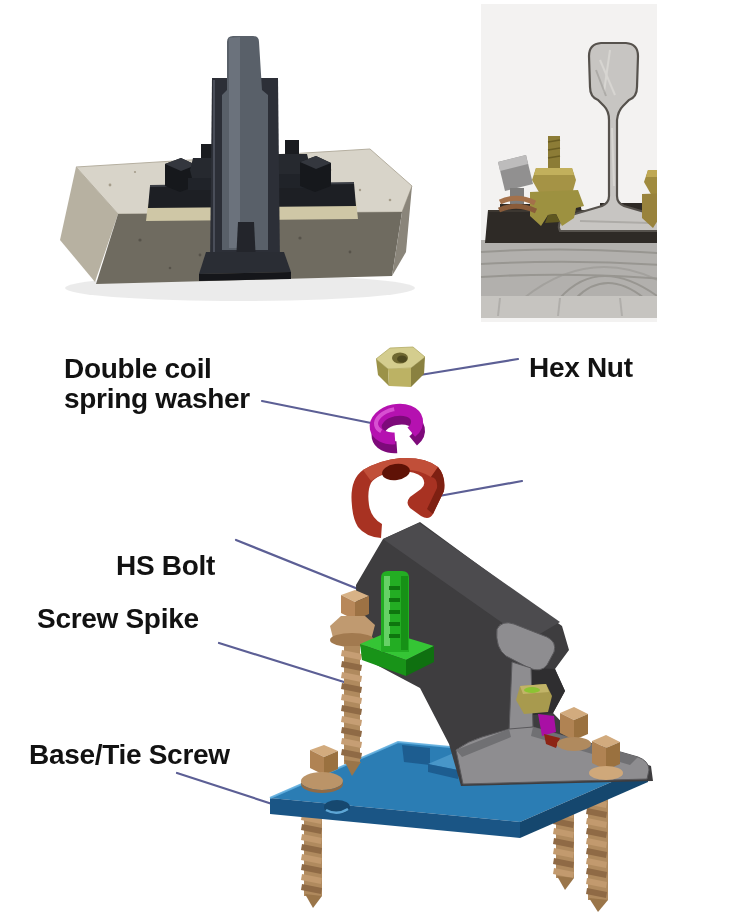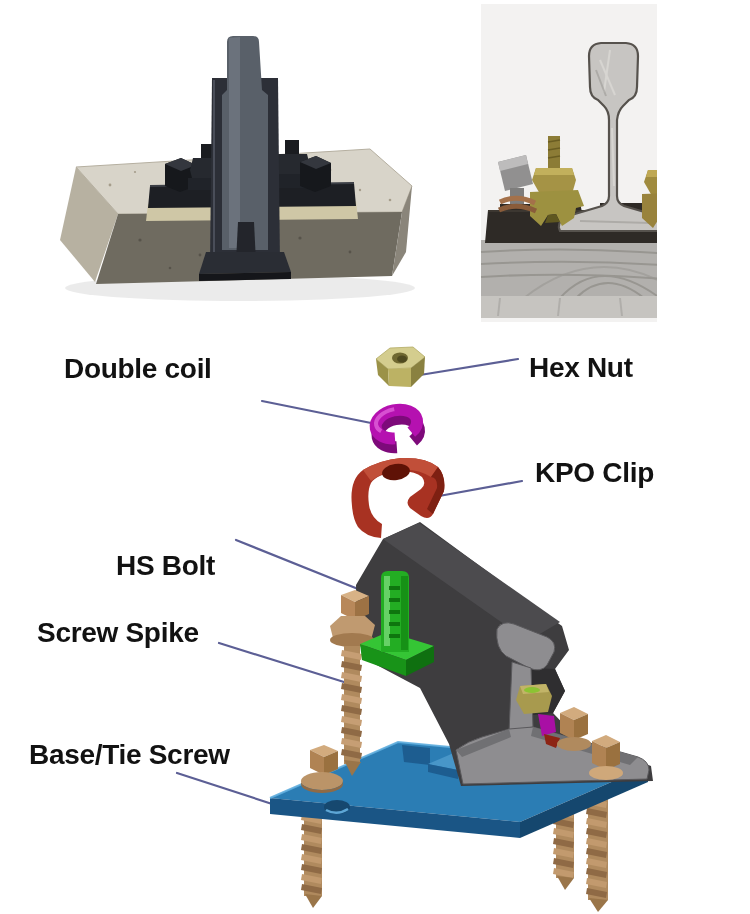--- a/index.html
+++ b/index.html
@@ -324,19 +324,19 @@
     <path d="M388,369 L411,368 L411,387 L389,386 Z" fill="#bcb264"></path>
     <path d="M411,368 L425,357 L424,374 L411,387 Z" fill="#8a8140"></path>
     <ellipse cx="400" cy="358" rx="8" ry="5.5" fill="#6f6831"></ellipse>
     <ellipse cx="402" cy="359" rx="5" ry="3.5" fill="#4f4a20"></ellipse>
   </g>
 
 </svg>
 
   <div class="lbl" style="left:64px;top:354px;">
     <span>Double coil</span>
+    <span>spring washer</span>
   </div>
   <div class="lbl" style="left:529px;top:353px;">Hex Nut</div>
-  <div class="lbl" style="left:535px;top:458px;">KPO Clip</div>
   <div class="lbl" style="left:116px;top:518px;margin-top:33px;">HS Bolt</div>
-  <div class="lbl" style="left:37px;top:618px;text-align:center;">Screw Spike</div>
+  <div class="lbl" style="left:37px;top:604px;text-align:center;">Screw Spike</div>
   <div class="lbl" style="left:29px;top:740px;">Base/Tie Screw</div>
 </div>
 
 </body></html>

